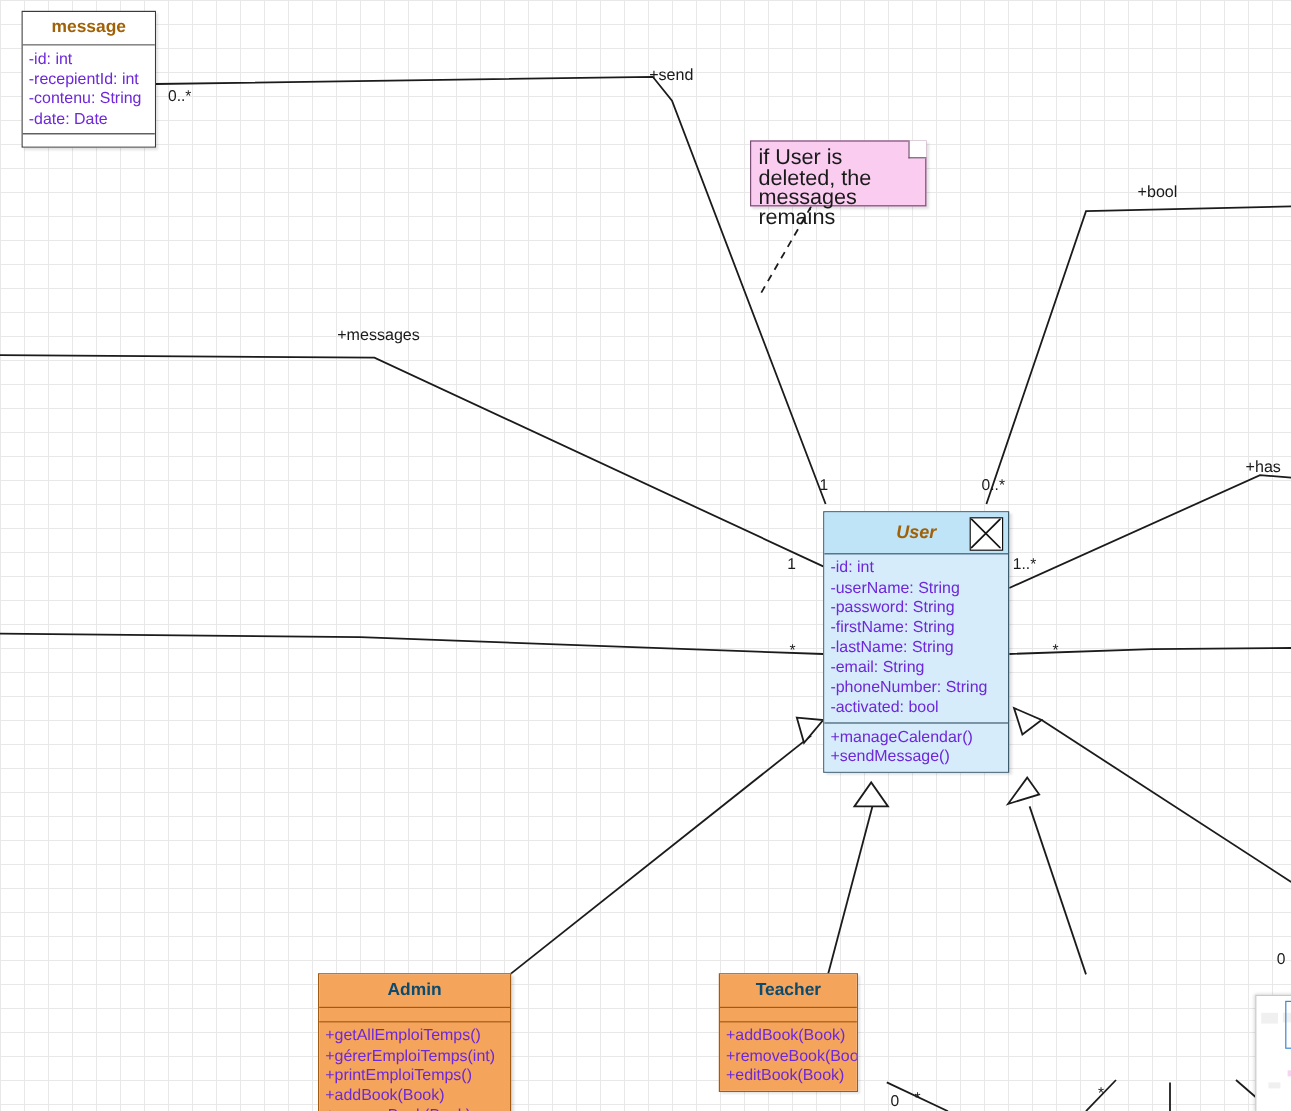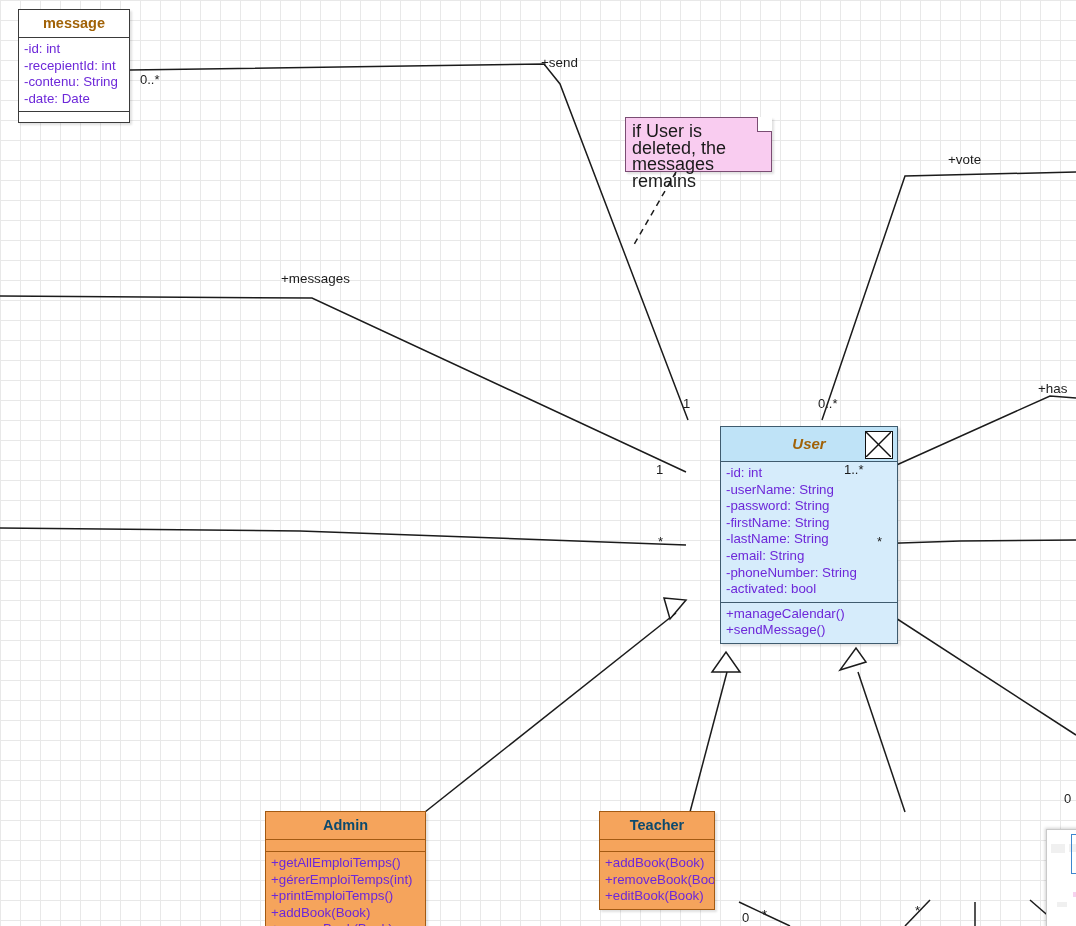--- a/index.html
+++ b/index.html
@@ -51,21 +51,21 @@
   }
   .uclass .cmp.sep{border-top:1.6px solid #3a3a3a;}
   .uclass .cmp.empty{height:11px;padding:0;}
 
   
   #cls-message{left:18px;top:9px;width:112px;}
   #cls-message .hdr{background:#ffffff;}
   #cls-message .cmp{background:#ffffff;}
 
   
-  #cls-user{left:720px;top:426px;width:178px;background:#d6ecfb;border:1.6px solid #3f5b6e;}
+  #cls-user{left:686px;top:426px;width:155px;background:#d6ecfb;border:1.6px solid #3f5b6e;}
   #cls-user .hdr{
     background:#bfe3f7;font-style:italic;font-size:15px;
     border-bottom:1.6px solid #3f5b6e;position:relative;padding:8px 4px 9px 4px;
   }
   #cls-user .cmp{background:#d6ecfb;}
   #cls-user .cmp.sep{border-top:1.6px solid #3f5b6e;}
   .xbox{
     position:absolute;right:4px;top:4px;width:28px;height:28px;
     border:1.6px solid #111;background:#ffffff;box-sizing:border-box;
   }
@@ -215,21 +215,21 @@
     </div>
   </div>
 
 
   <div id="note">
     <span>if User is deleted, the messages remains</span>
     <span class="fold"></span>
   </div>
 
   <div class="lbl" style="left:541px;top:55px;">+send</div>
-  <div class="lbl" style="left:948px;top:152px;">+vote</div>
+  <div class="lbl" style="left:948px;top:152px;">+bool</div>
   <div class="lbl" style="left:1038px;top:381px;">+has</div>
   <div class="lbl" style="left:281px;top:271px;">+messages</div>
 
   <div class="mult" style="left:140px;top:72px;">0..*</div>
   <div class="mult" style="left:683px;top:396px;">1</div>
   <div class="mult" style="left:818px;top:396px;">0..*</div>
   <div class="mult" style="left:656px;top:462px;">1</div>
   <div class="mult" style="left:844px;top:462px;">1..*</div>
   <div class="mult" style="left:658px;top:534px;">*</div>
   <div class="mult" style="left:877px;top:534px;">*</div>

